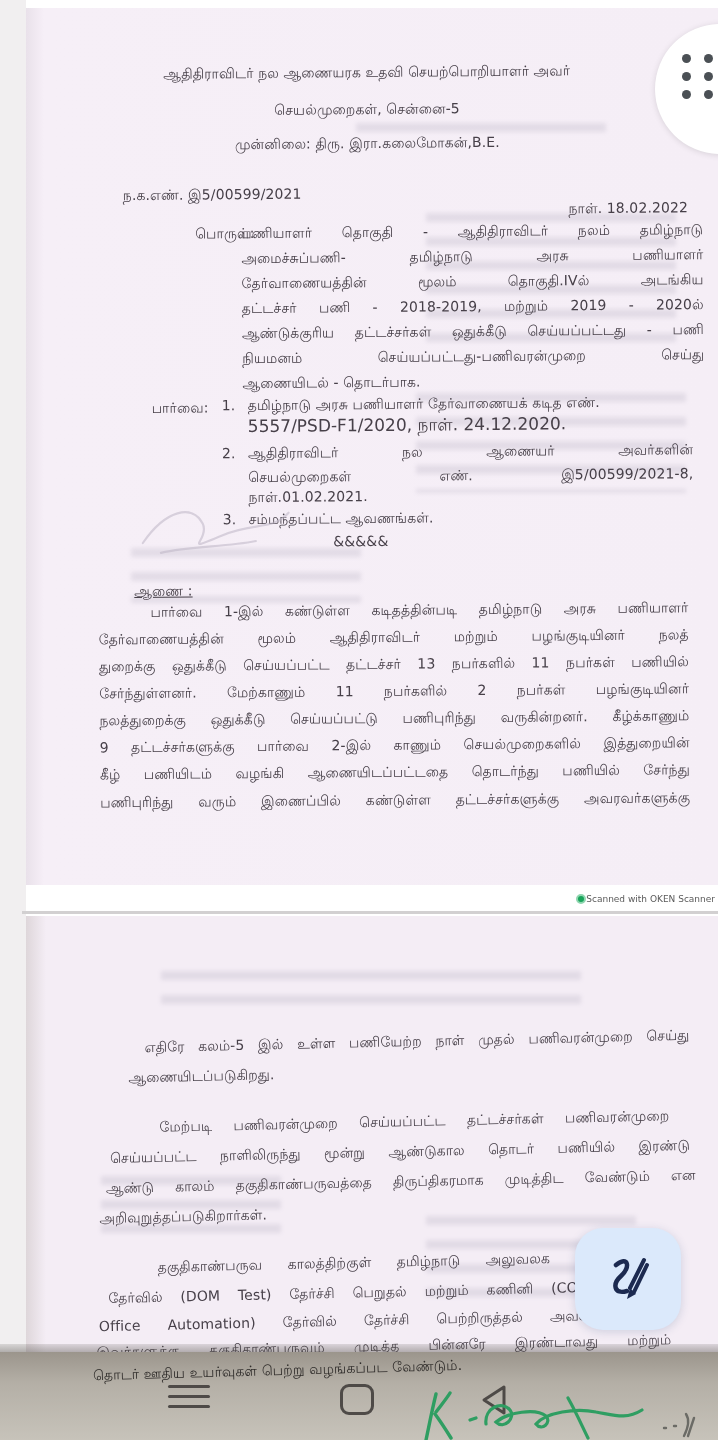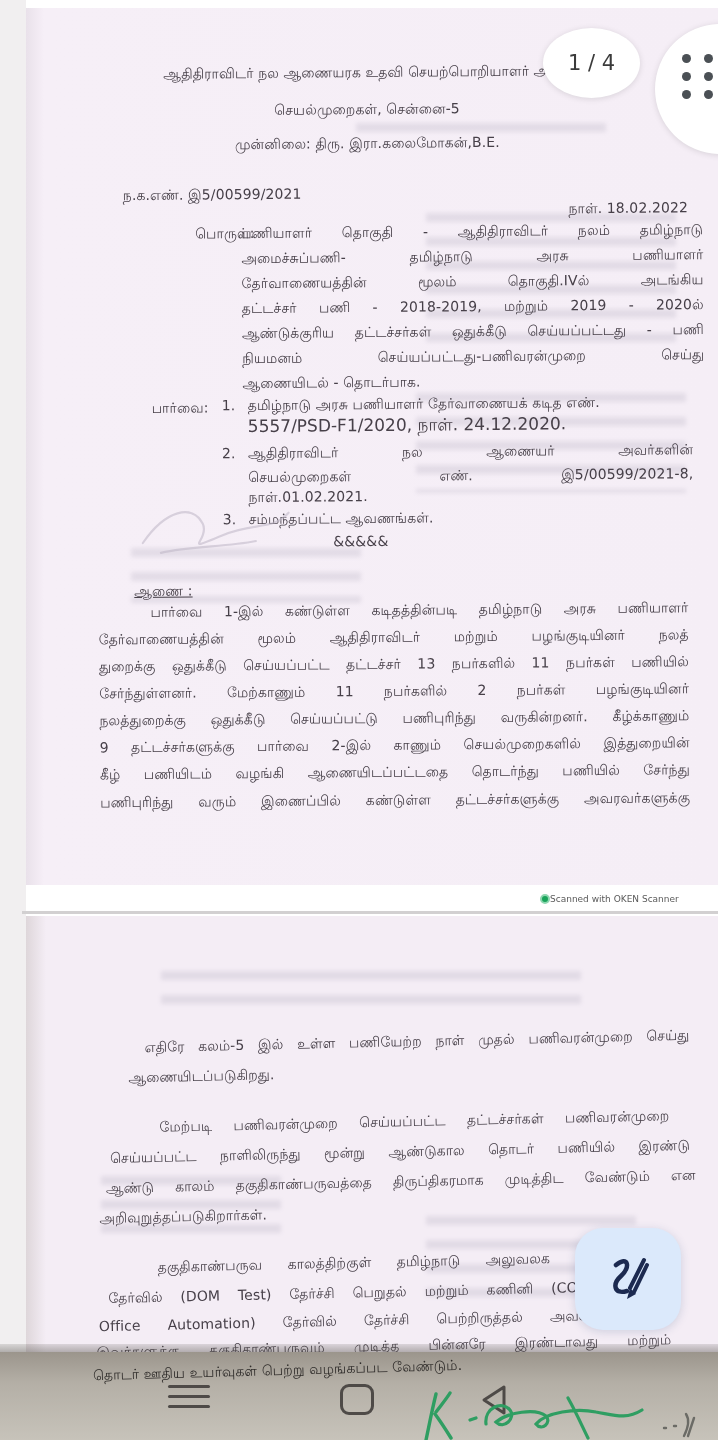--- a/index.html
+++ b/index.html
@@ -22,21 +22,21 @@
              background:linear-gradient(180deg,rgba(73,69,63,.15),rgba(73,69,63,.62));}
   .pill{position:absolute;background:#ffffff;border-radius:50%;
         box-shadow:0 1px 6px rgba(0,0,0,.12);display:flex;align-items:center;justify-content:center;}
   #page-pill{left:543px;top:28px;width:97px;height:70px;font-size:21px;color:#3b3b3b;}
   #grid-circle{left:655px;top:24px;width:130px;height:130px;}
   .dot{position:absolute;width:9px;height:9px;border-radius:50%;background:#4b5055;}
   #edit-btn{position:absolute;left:575px;top:1228px;width:106px;height:102px;border-radius:28px;
             background:#dbe9fb;box-shadow:0 2px 10px rgba(40,70,120,.18);
             display:flex;align-items:center;justify-content:center;}
   #oken{position:absolute;left:540px;top:890px;width:175px;height:18px;display:flex;
-        align-items:center;}
+        align-items:center;justify-content:flex-end;}
   #oken .txt{font-size:9px;color:#5a5a5a;}
   #oken .dotg{width:10px;height:10px;border-radius:50%;background:#18a45a;
               border:2px solid #8fd6b0;box-sizing:border-box;}
   .smudge{position:absolute;opacity:.14;filter:blur(2px);
           background:repeating-linear-gradient(180deg,#77718c 0 9px,transparent 9px 24px);}
   .navicon{position:absolute;}
   .hline{position:absolute;left:0;width:42px;height:3px;background:#4e4a47;border-radius:2px;}
   #nav-home{left:340px;top:1384px;width:34px;height:31px;border:3px solid #4e4a47;border-radius:9px;
             box-sizing:border-box;background:transparent;}
   .underline{text-decoration:underline;}
@@ -131,23 +131,20 @@
     <div class="t tam spread" style="left:69px;top:394px;width:560px;">Office Automation) தேர்வில் தேர்ச்சி பெற்றிருத்தல் அவசியமாகிறது.</div>
     <div class="t tam spread" style="left:66px;top:420px;width:575px;">இவர்களுக்கு தகுதிகாண்பருவம் முடித்த பின்னரே இரண்டாவது மற்றும்</div>
     <div class="t tam" style="left:69px;top:452px;color:#2f2c2a;">தொடர் ஊதிய உயர்வுகள் பெற்று வழங்கப்பட வேண்டும்.</div>
   </div>
 
   <div id="fold-band"></div>
   <div id="bottom-area"></div>
 
   <div class="t tam" style="left:93px;top:1360px;color:#2f2c2a;transform:rotate(-1.6deg);">தொடர் ஊதிய உயர்வுகள் பெற்று வழங்கப்பட வேண்டும்.</div>
 
-  <div id="page-pill" class="pill">
-    <span>1 / 4</span>
-  </div>
 
   <div id="grid-circle" class="pill">
     <span style="position:absolute;left:0;top:0;width:130px;height:130px;">
       <span class="dot" style="left:27px;top:30px;"></span>
         <span class="dot" style="left:49px;top:30px;"></span>
       <span class="dot" style="left:27px;top:48px;"></span>
         <span class="dot" style="left:49px;top:48px;"></span>
       <span class="dot" style="left:27px;top:66px;"></span>
         <span class="dot" style="left:49px;top:66px;"></span>
     </span>

